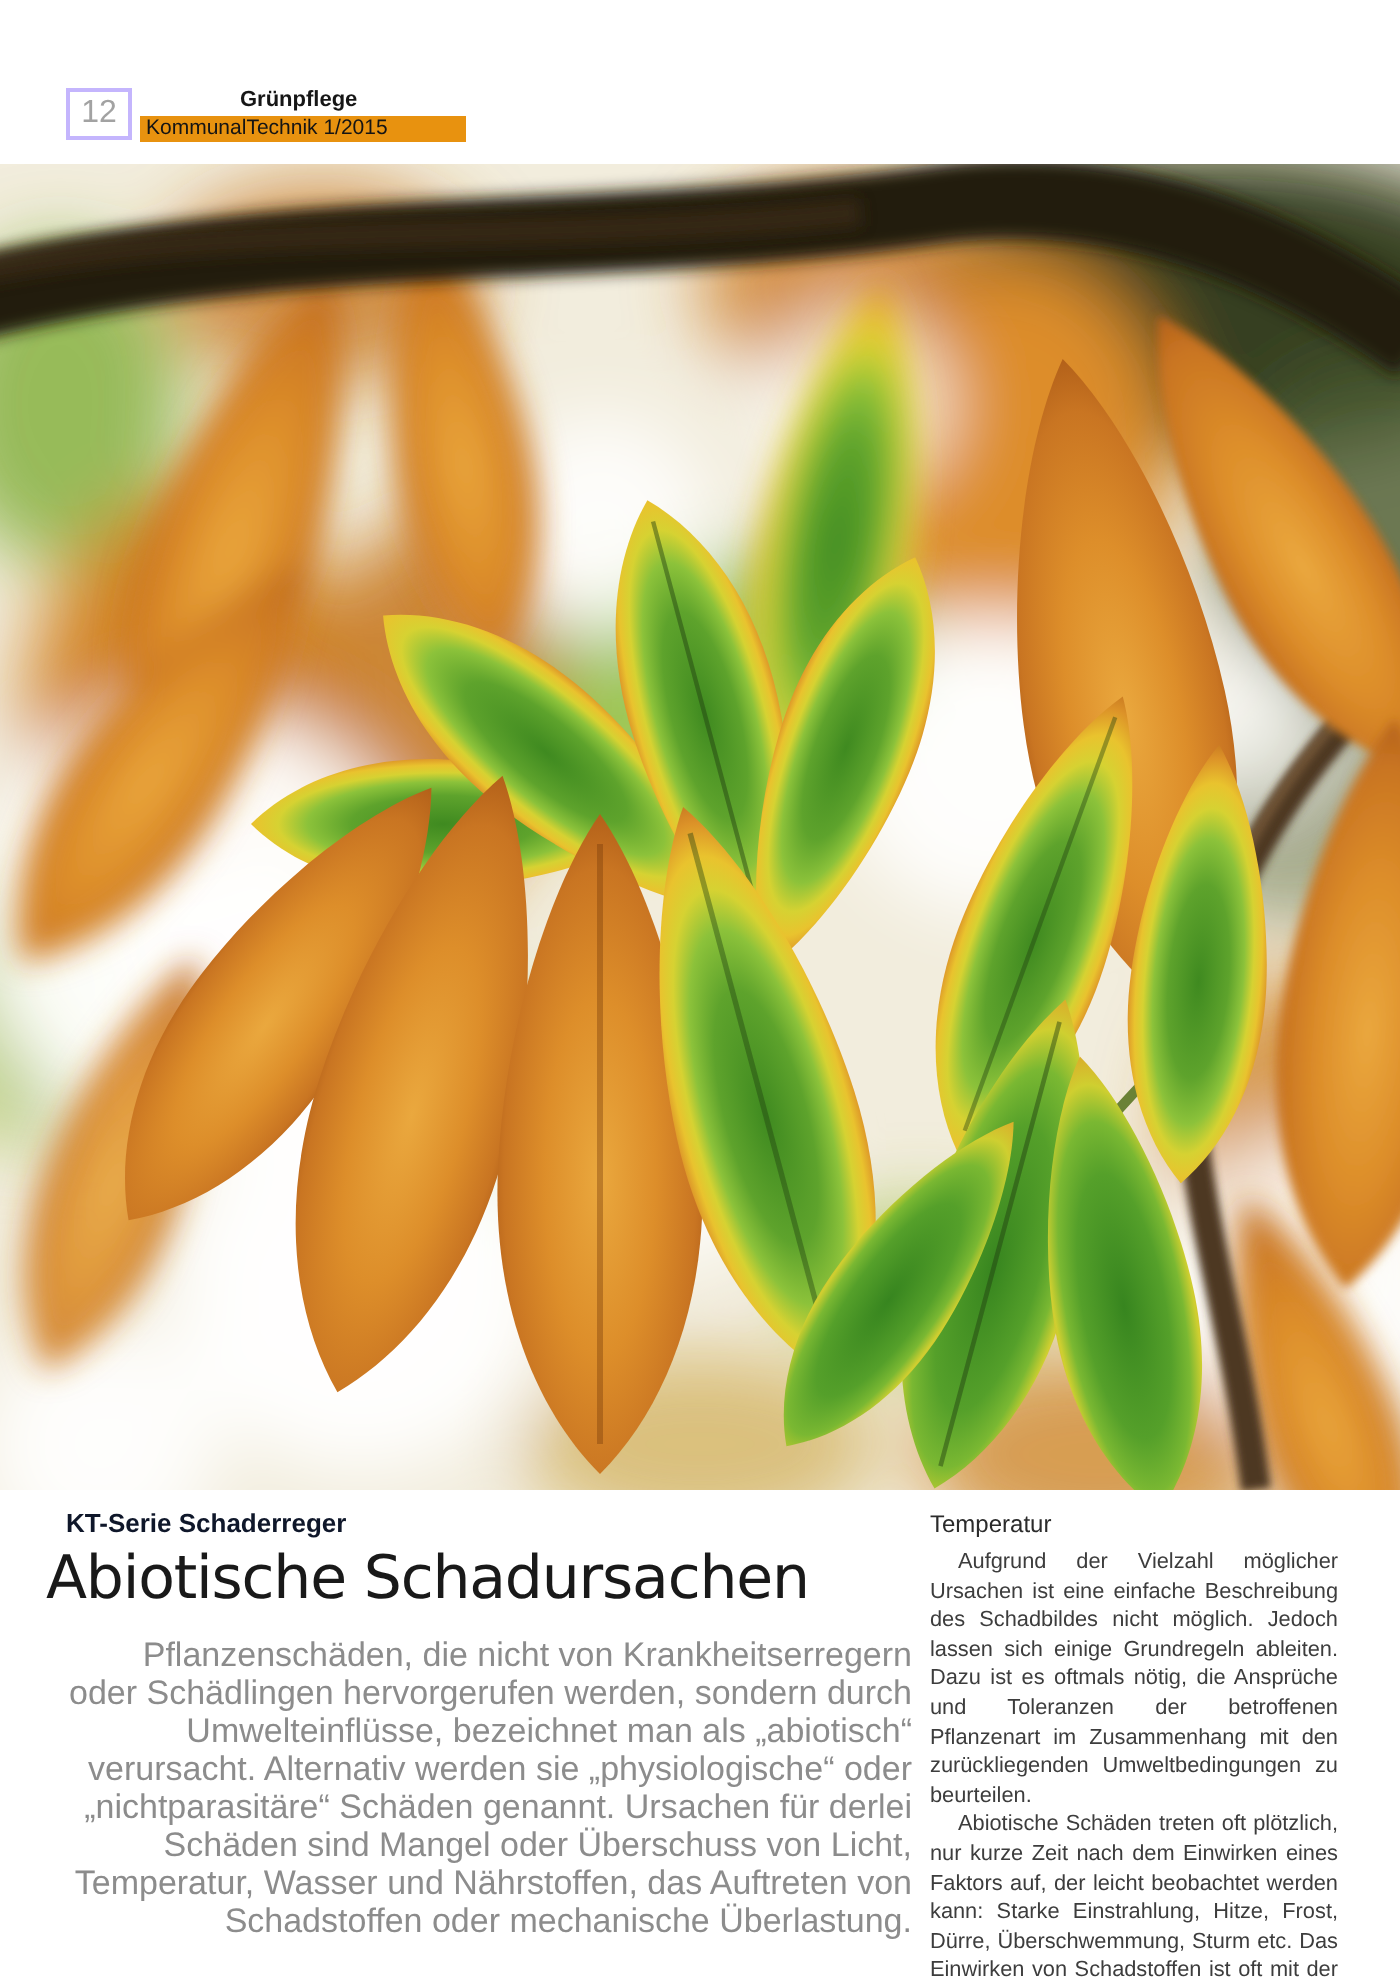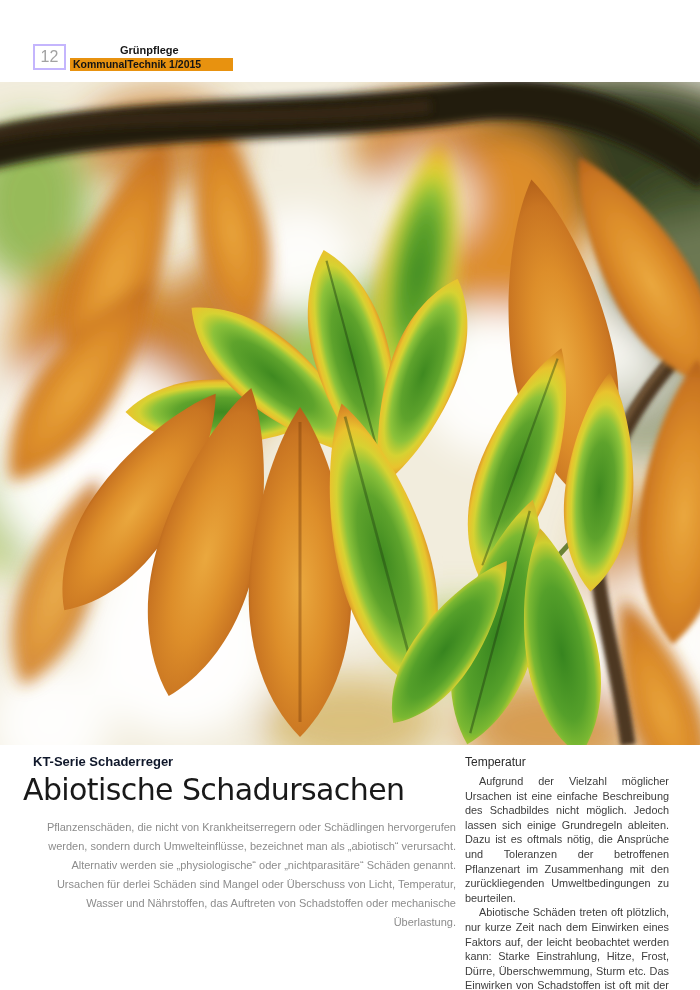--- a/index.html
+++ b/index.html
@@ -10,21 +10,21 @@
   .page-num-box{
     position:absolute;left:33px;top:44px;width:33px;height:26px;box-sizing:border-box;
     border:2px solid #c4b5fd;background:#fff;color:#a2a2a2;font-size:16px;
     display:flex;align-items:center;justify-content:center;
   }
   .section-label{
     position:absolute;left:72px;top:44px;font-size:11px;font-weight:bold;color:#161616;margin-left:48px;
   }
   .issue-bar{
     position:absolute;left:70px;top:58px;width:163px;height:13px;background:#E8920F;
-    font-size:10.5px;font-weight:bold;color:#141414;line-height:13px;padding-left:3px;
+    font-size:10.5px;font-weight:normal;color:#141414;line-height:13px;padding-left:3px;
     box-sizing:border-box;
   }
   .photo{
     position:absolute;left:0;top:82px;width:700px;height:663px;overflow:hidden;background:#f2eddd;
   }
   .photo svg{display:block;}
   .photo-caption{
     position:absolute;left:75px;top:604px;width:178px;
     font-style:italic;font-size:9.5px;line-height:12.5px;color:#2e2e23;
   }
@@ -35,21 +35,21 @@
   .col-heading{
     position:absolute;left:465px;top:755px;font-size:12px;color:#2b2b2b;
   }
   .title{
     position:absolute;left:23px;top:771px;width:433px;text-align:left;
     font-family:"DejaVu Sans",sans-serif;font-size:30px;line-height:38px;
     letter-spacing:-0.6px;color:#191919;white-space:nowrap;
   }
   .lead{
     position:absolute;left:33px;top:818px;width:423px;text-align:right;
-    font-size:11px;line-height:19px;color:#8c8c8c;
+    font-size:17px;line-height:19px;color:#8c8c8c;
   }
   .body-col{
     position:absolute;left:465px;top:774px;width:204px;
     font-size:10.9px;line-height:14.6px;color:#3d3d3d;text-align:justify;
   }
   .body-col p{margin:0;text-indent:14px;}
 </style>
 </head>
 <body>
 

